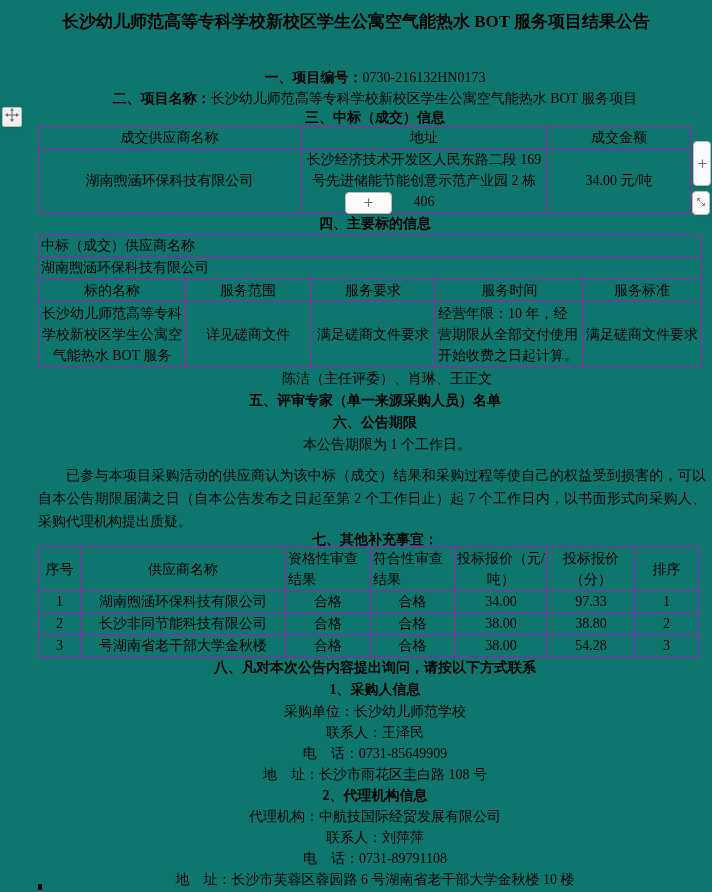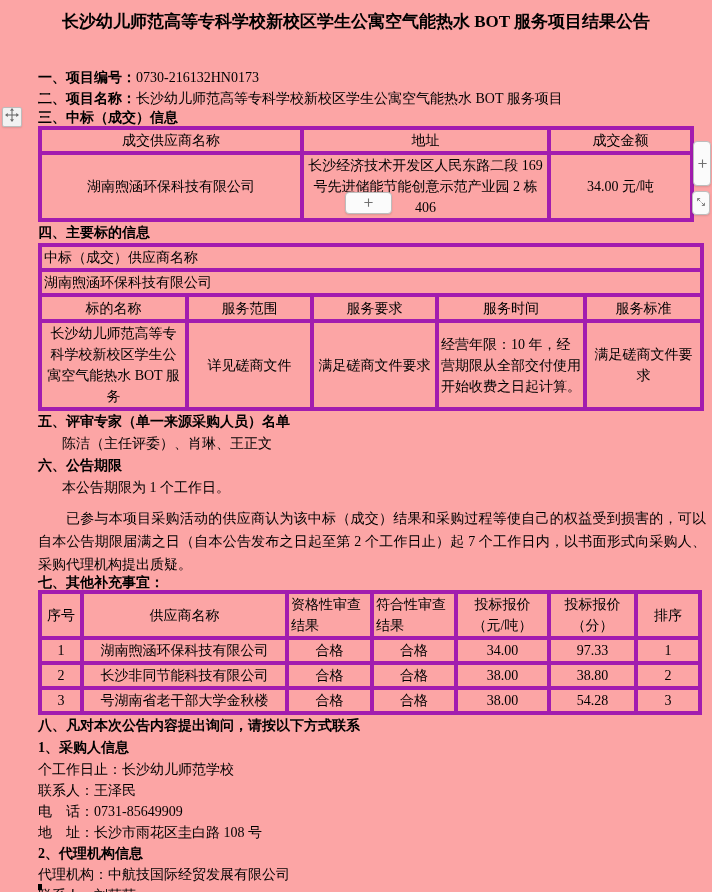--- a/index.html
+++ b/index.html
@@ -1,41 +1,41 @@
 <!DOCTYPE html>
 <html><head>
 <meta charset="utf-8">
 <style>
   html,body{margin:0;padding:0;background:#fff;}
   .page{
     position:relative;
     width:712px;height:892px;
-    background:#fca5a5;color:#000;
+    background:#0f766e;color:#000;
     font-family:"Liberation Serif","DejaVu Serif",serif;
     overflow:hidden;
   }
   .title{
     margin:0 0 33px 0;padding-top:9px;
     font-size:17px;line-height:25px;font-weight:bold;
     text-align:center;
   }
-  .line{margin-left:38px;font-size:14px;}
+  .line{margin-left:38px;font-size:14px;text-align:center;}
   .b{font-weight:bold;}
   .lh21{line-height:21px;}
   .lh22{line-height:22px;}
   .lh17{line-height:17px;}
   .lh14{line-height:14px;}
   .indent{padding-left:24px;}
   .para{
     margin:8px 6px 0 38px;font-size:14px;line-height:23px;
     text-align:justify;text-indent:28px;
   }
   table{border-collapse:collapse;table-layout:fixed;margin-left:38px;}
   td{
-    border:4px solid #a21caf;font-size:14px;line-height:21px;
+    border:1px solid #a21caf;font-size:14px;line-height:21px;
     text-align:center;vertical-align:middle;padding:0 2px;
     overflow:hidden;
   }
   td.left{text-align:left;}
   .t1{width:652px;}
   .t1 .hrow td{height:20px;}
   .t1 .drow td{height:44px;}
   .t2{width:662px;}
   .t2 .r1 td,.t2 .r2 td{height:21px;}
   .t2 .hrow td{height:22px;}
@@ -118,22 +118,22 @@
       <td>长沙幼儿师范高等专科学校新校区学生公寓空气能热水 BOT 服务</td>
       <td>详见磋商文件</td>
       <td>满足磋商文件要求</td>
       <td class="left">经营年限：10 年，经营期限从全部交付使用开始收费之日起计算。</td>
       <td>满足磋商文件要求</td>
     </tr>
   </tbody>
     </table>
 
 
+  <div class="line lh22 indent">陈洁（主任评委）、肖琳、王正文</div>
   <div class="line lh22 b">五、评审专家（单一来源采购人员）名单</div>
-  <div class="line lh22 indent">陈洁（主任评委）、肖琳、王正文</div>
 
   <div class="line lh22 b">六、公告期限</div>
   <div class="line lh22 indent">本公告期限为 1 个工作日。</div>
   <div class="para">已参与本项目采购活动的供应商认为该中标（成交）结果和采购过程等使自己的权益受到损害的，可以自本公告期限届满之日（自本公告发布之日起至第 2 个工作日止）起 7 个工作日内，以书面形式向采购人、采购代理机构提出质疑。</div>
 
   <div class="line lh14 b">七、其他补充事宜：</div>
 
   <table class="t3">
     <colgroup>
         <col style="width:42px">
@@ -180,21 +180,21 @@
       <td>38.00</td>
       <td>54.28</td>
       <td>3</td>
     </tr>
   </tbody>
     </table>
 
   <div class="line lh22 b">八、凡对本次公告内容提出询问，请按以下方式联系</div>
 
   <div class="line lh22 b">1、采购人信息</div>
-  <div class="line lh21">个工作日止：长沙幼儿师范学校</div>
+  <div class="line lh21">采购单位：长沙幼儿师范学校</div>
   <div class="line lh21">联系人：王泽民</div>
   <div class="line lh21">电　话：0731-85649909</div>
   <div class="line lh21">地　址：长沙市雨花区圭白路 108 号</div>
 
   <div class="line lh21 b">2、代理机构信息</div>
   <div class="line lh21">代理机构：中航技国际经贸发展有限公司</div>
   <div class="line lh21">联系人：刘萍萍</div>
   <div class="line lh21">电　话：0731-89791108</div>
   <div class="line lh21">地　址：长沙市芙蓉区蓉园路 6 号湖南省老干部大学金秋楼 10 楼</div>
 

